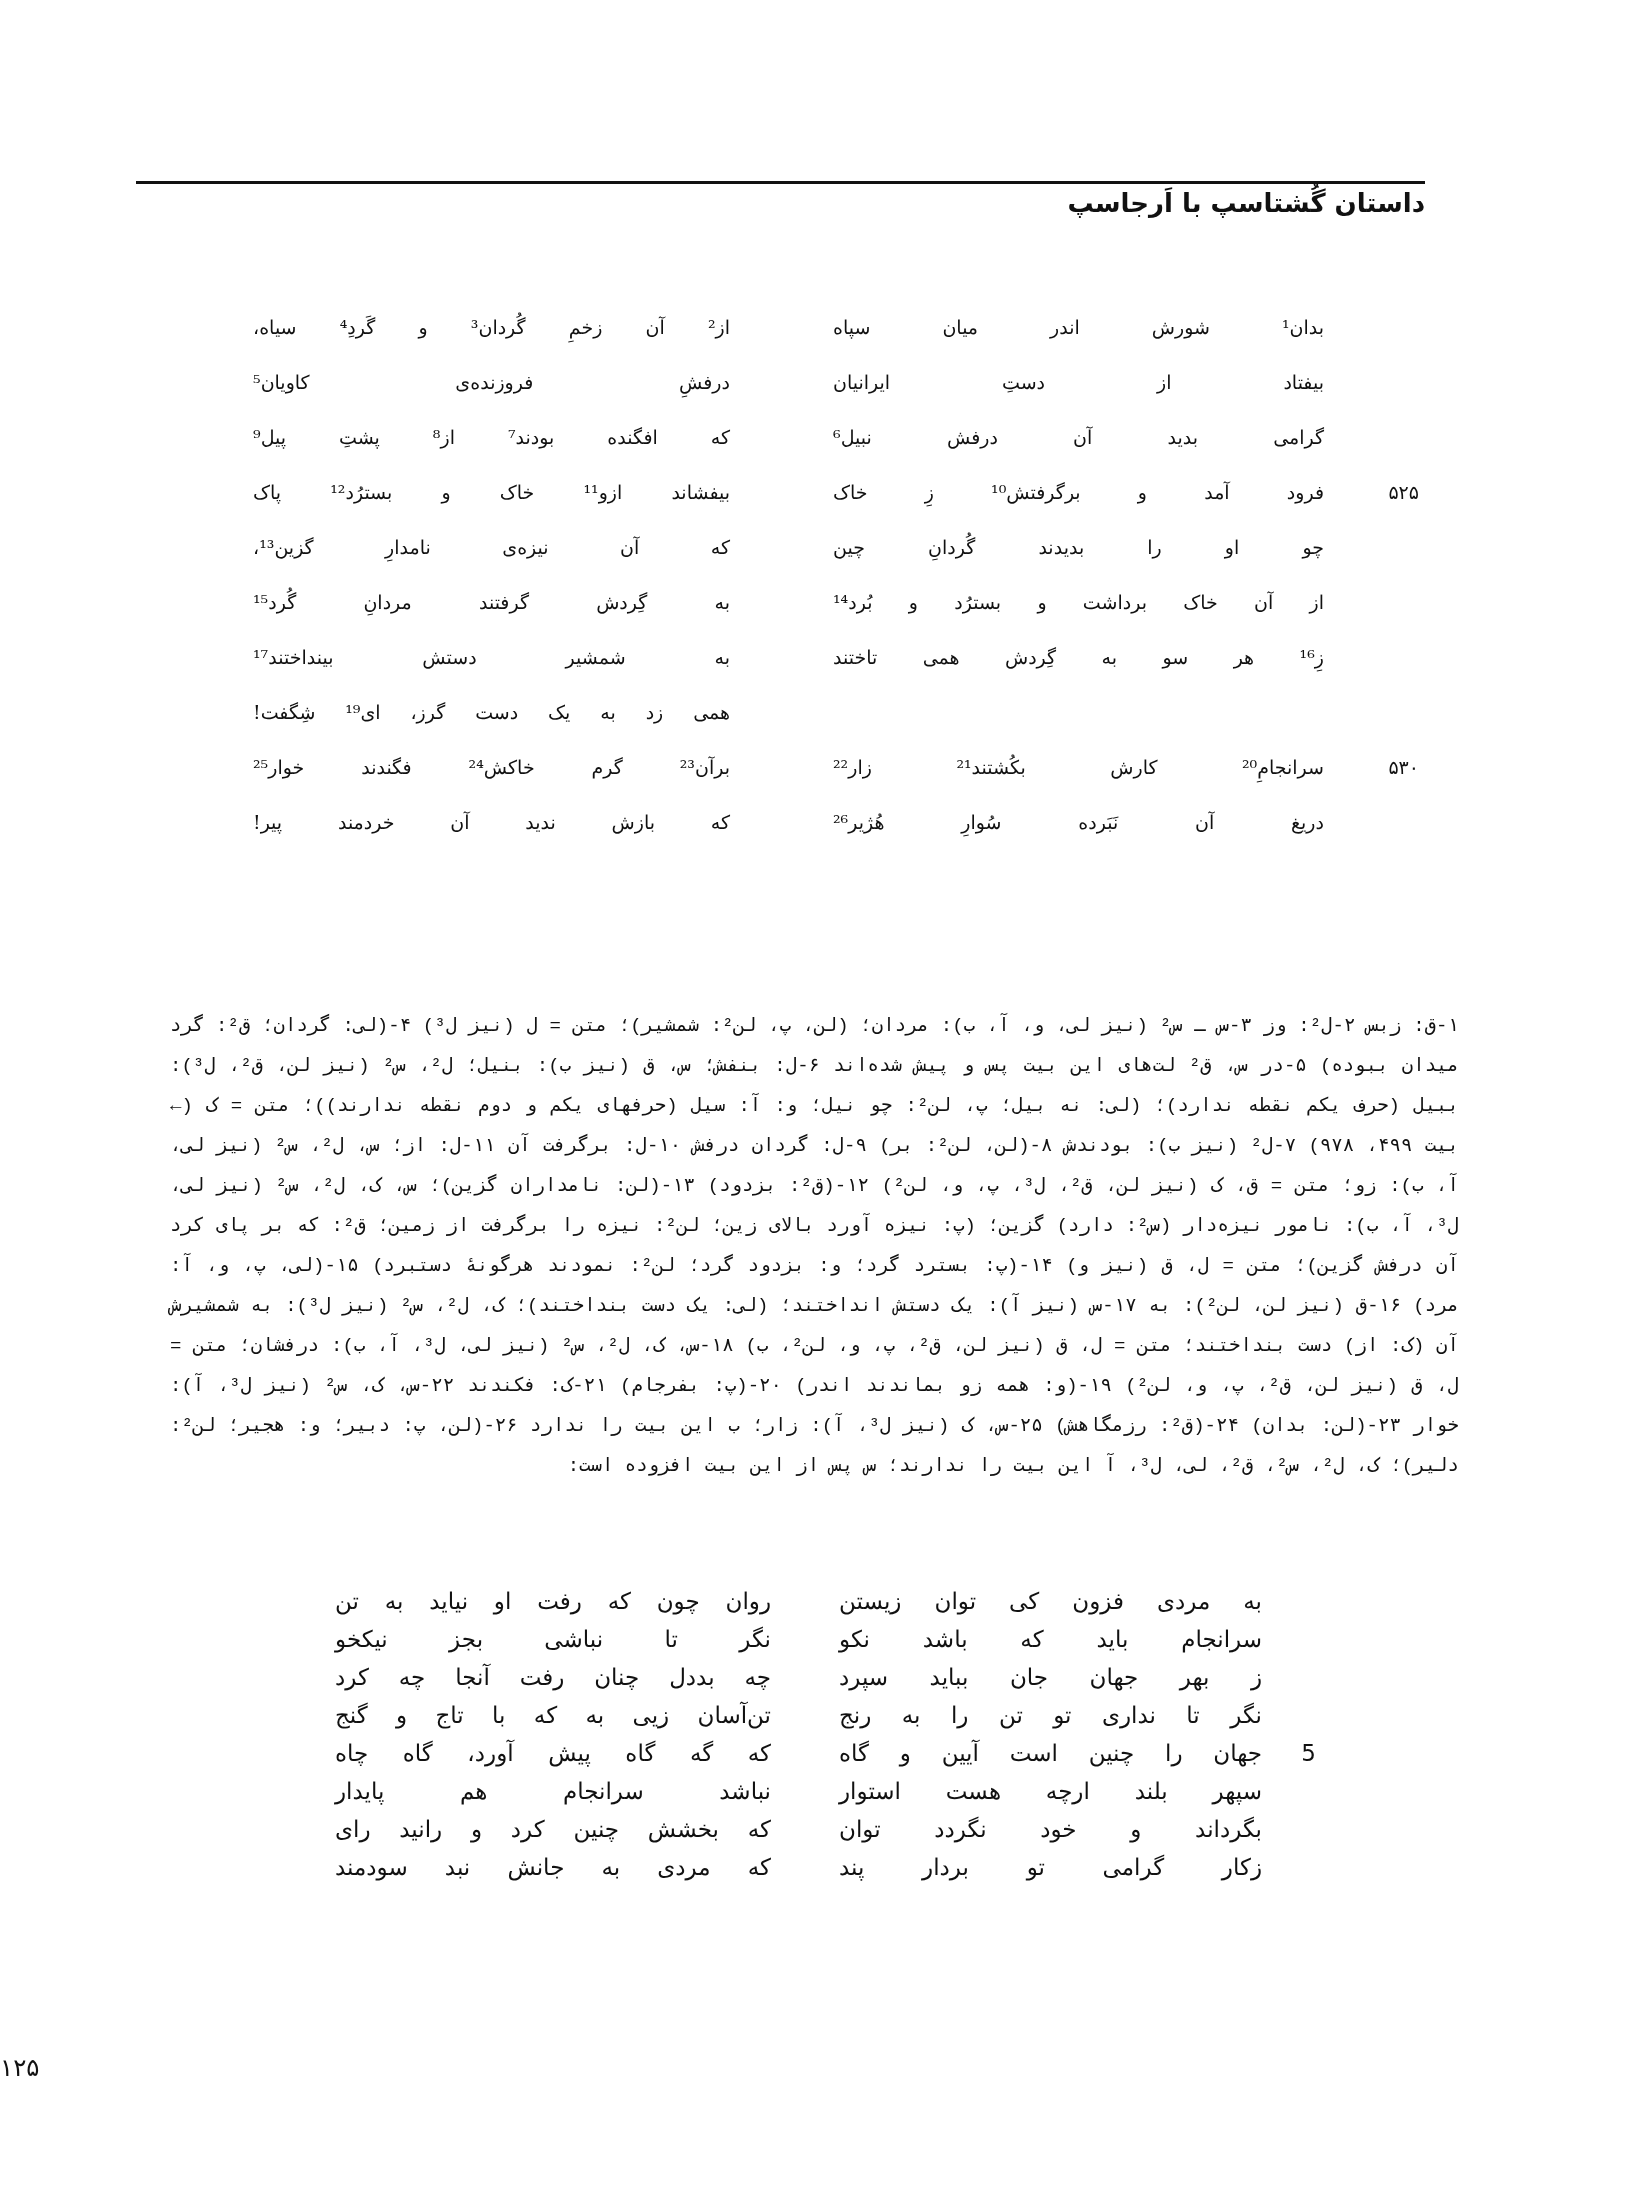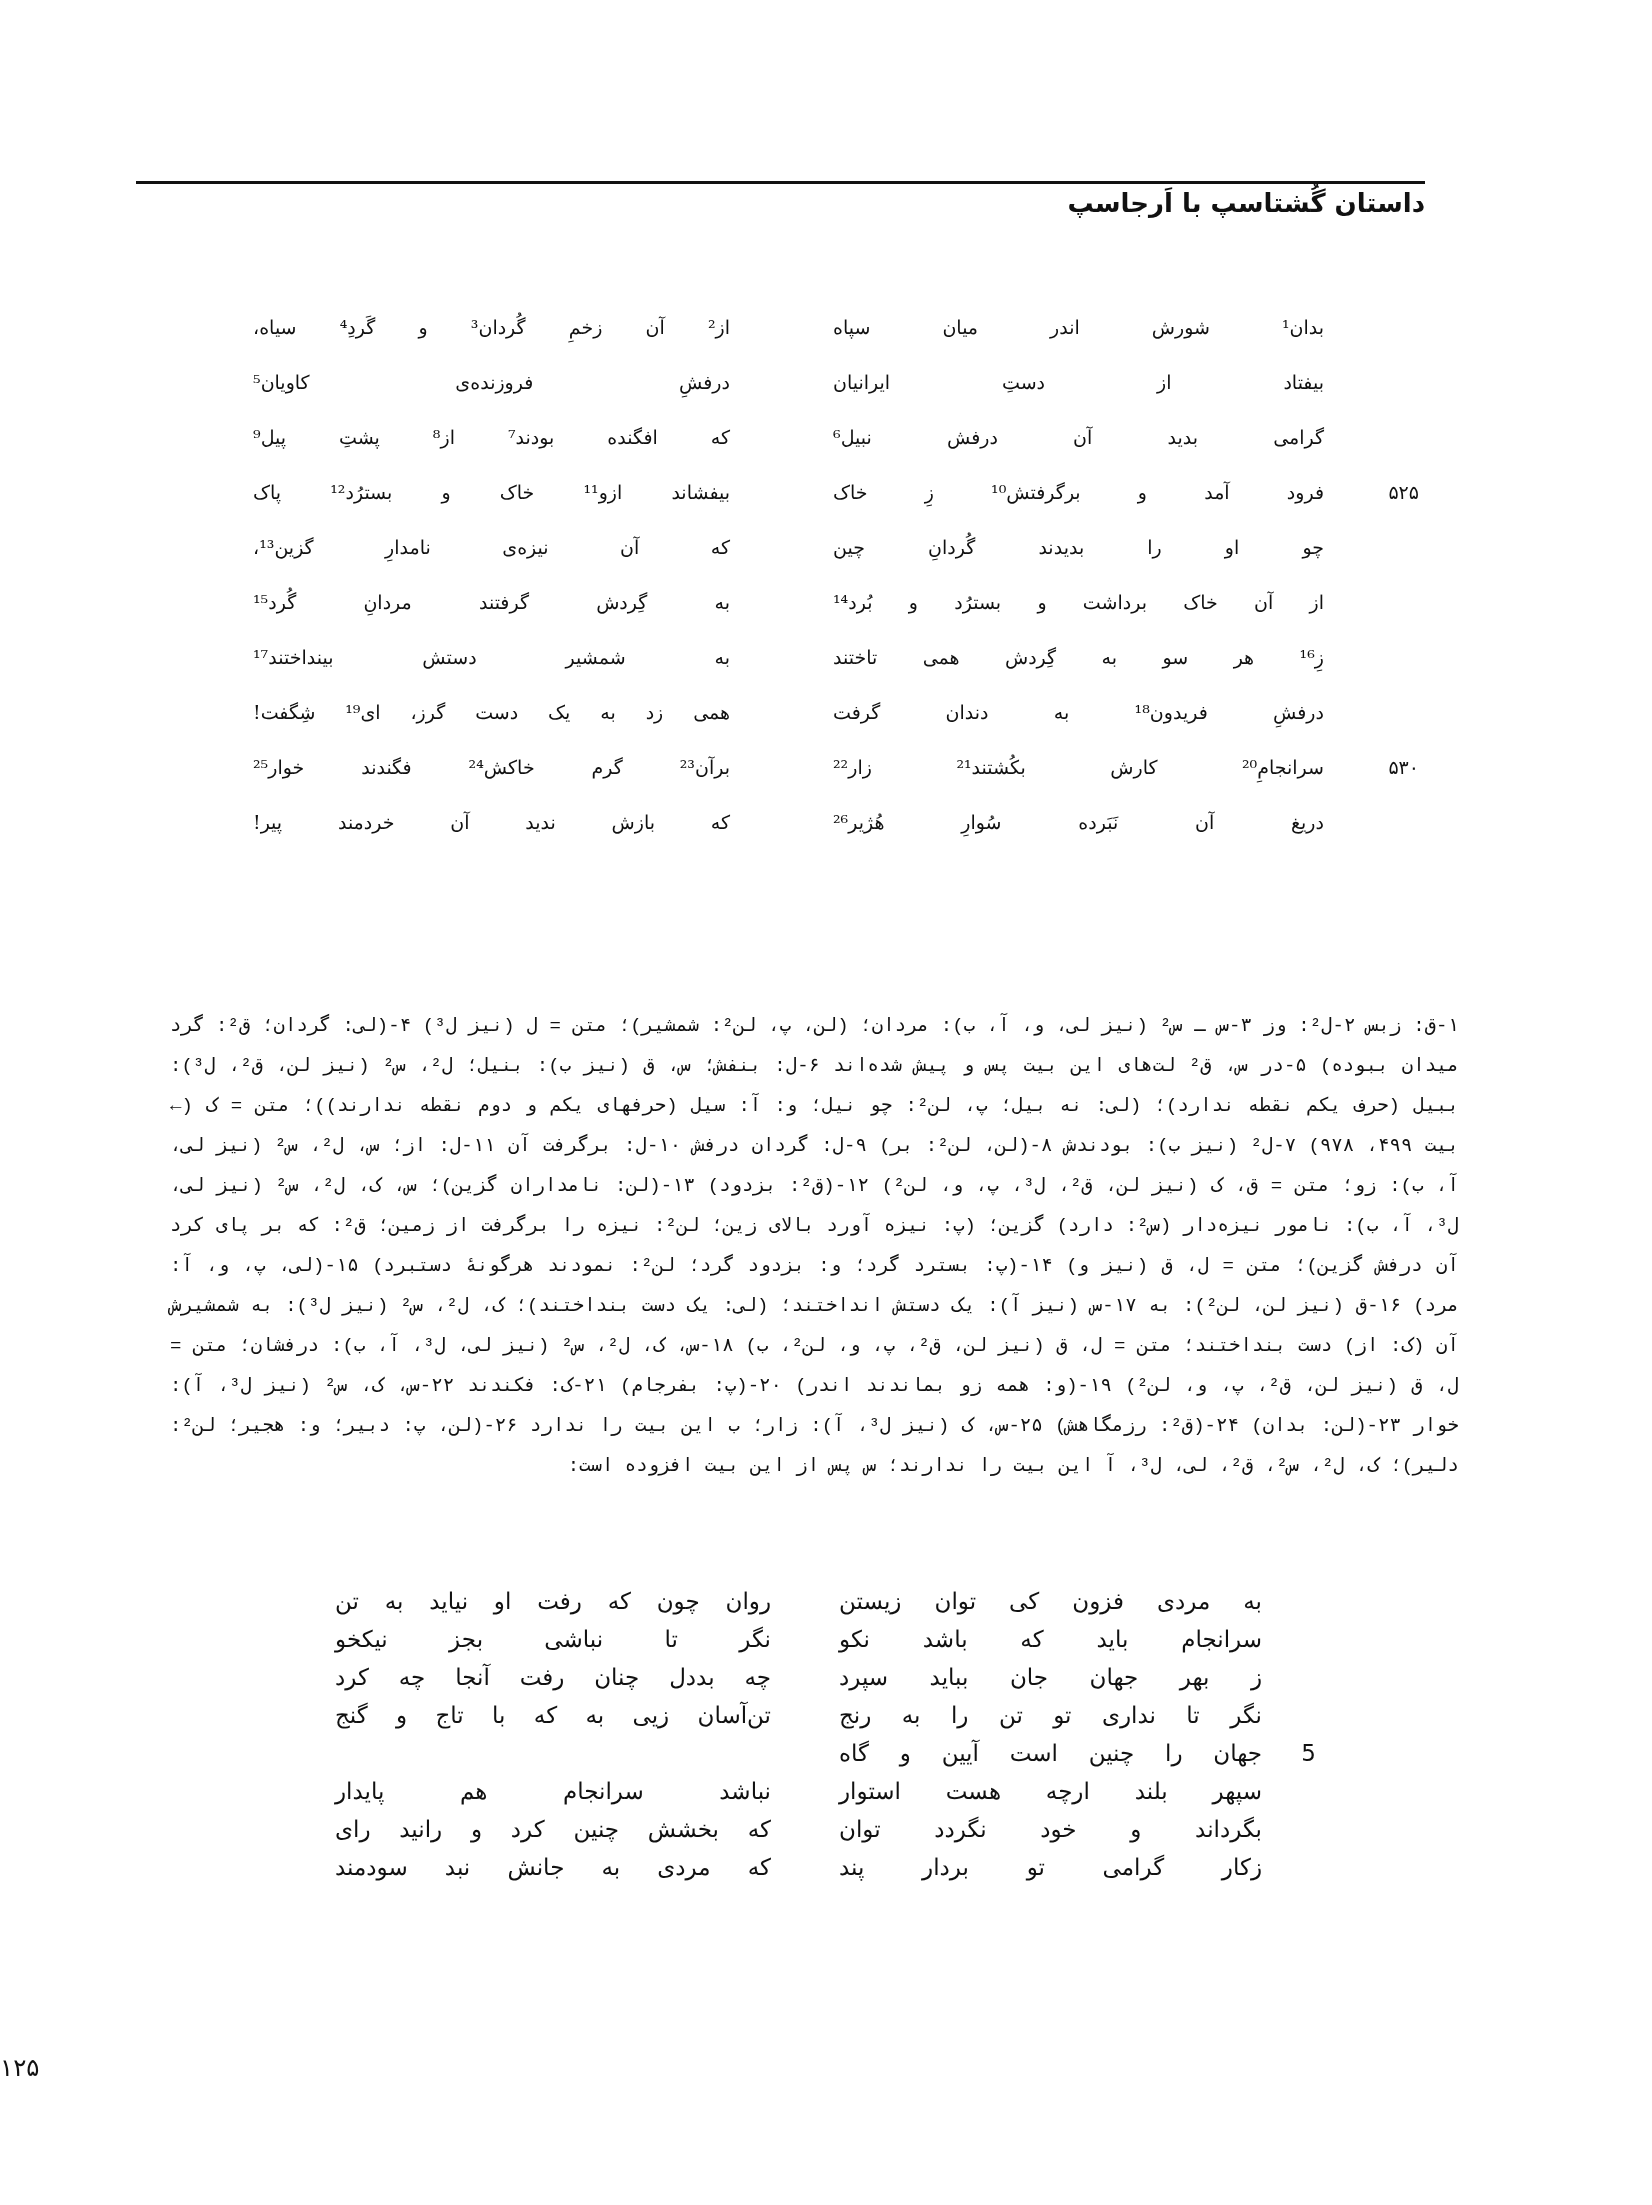--- a/index.html
+++ b/index.html
@@ -71,21 +71,20 @@
       <span class="hemi right">از آن خاک برداشت و بسترُد و بُرد¹⁴</span>
       <span class="hemi left">به گِردش گرفتند مردانِ گُرد¹⁵</span>
     </div>
     <div class="poem-row">
       <span class="verse-num"></span>
       <span class="hemi right">زِ¹⁶ هر سو به گِردش همی تاختند</span>
       <span class="hemi left">به شمشیر دستش بینداختند¹⁷</span>
     </div>
     <div class="poem-row">
       <span class="verse-num"></span>
-      <span class="hemi right">درفشِ فریدون¹⁸ به دندان گرفت</span>
       <span class="hemi left">همی زد به یک دست گرز، ای¹⁹ شِگفت!</span>
     </div>
     <div class="poem-row">
       <span class="verse-num">۵۳۰</span>
       <span class="hemi right">سرانجامِ²⁰ کارش بکُشتند²¹ زار²²</span>
       <span class="hemi left">برآن²³ گرم خاکش²⁴ فگندند خوار²⁵</span>
     </div>
     <div class="poem-row">
       <span class="verse-num"></span>
       <span class="hemi right">دریغ آن نَبَرده سُوارِ هُژیر²⁶</span>
@@ -114,20 +113,21 @@
       <span class="hemi left">چه بددل چنان رفت آنجا چه کرد</span>
     </div>
     <div class="added-row">
       <span class="verse-num"></span>
       <span class="hemi right">نگر تا نداری تو تن را به رنج</span>
       <span class="hemi left">تن‌آسان زیی به که با تاج و گنج</span>
     </div>
     <div class="added-row">
       <span class="verse-num">5</span>
       <span class="hemi right">جهان را چنین است آیین و گاه</span>
+      <span class="hemi left">که گه گاه پیش آورد، گاه چاه</span>
     </div>
     <div class="added-row">
       <span class="verse-num"></span>
       <span class="hemi right">سپهر بلند ارچه هست استوار</span>
       <span class="hemi left">نباشد سرانجام هم پایدار</span>
     </div>
     <div class="added-row">
       <span class="verse-num"></span>
       <span class="hemi right">بگرداند و خود نگردد توان</span>
       <span class="hemi left">که بخشش چنین کرد و رانید رای</span>

